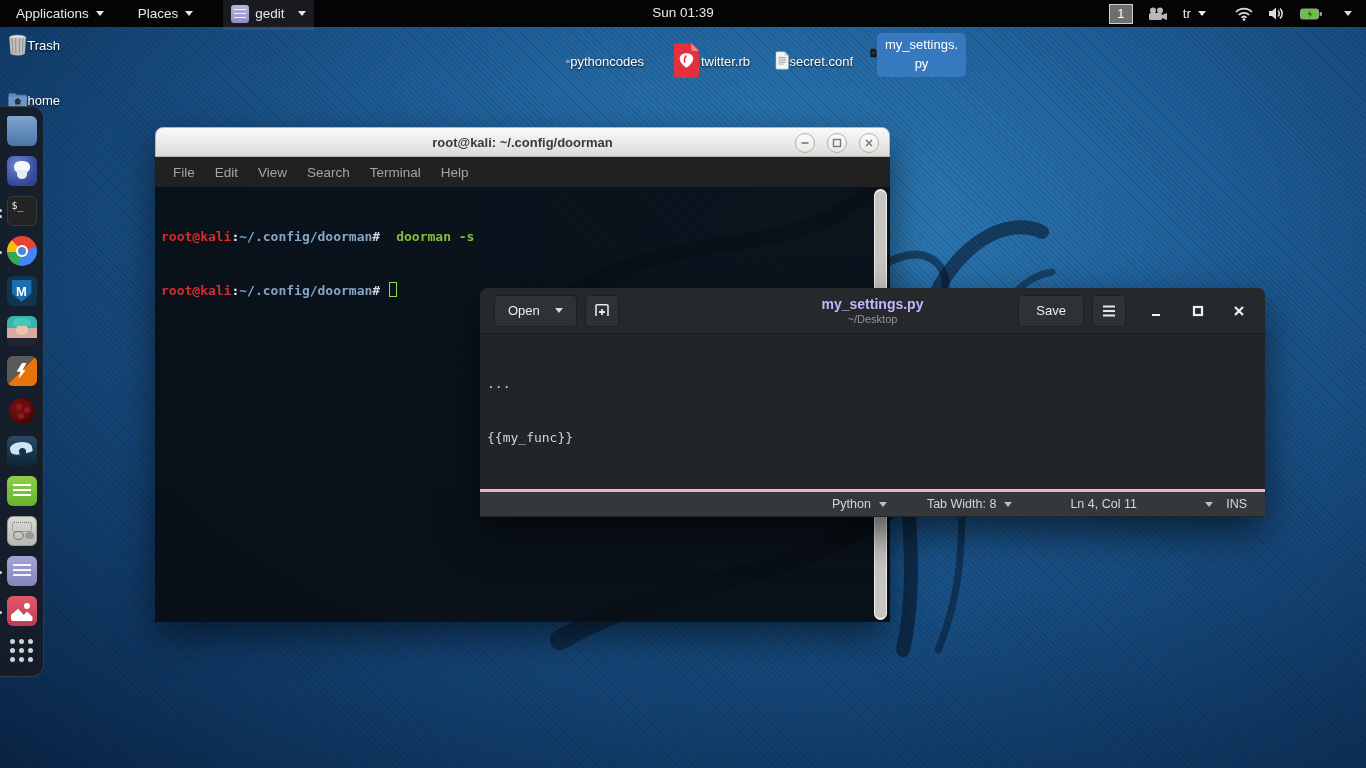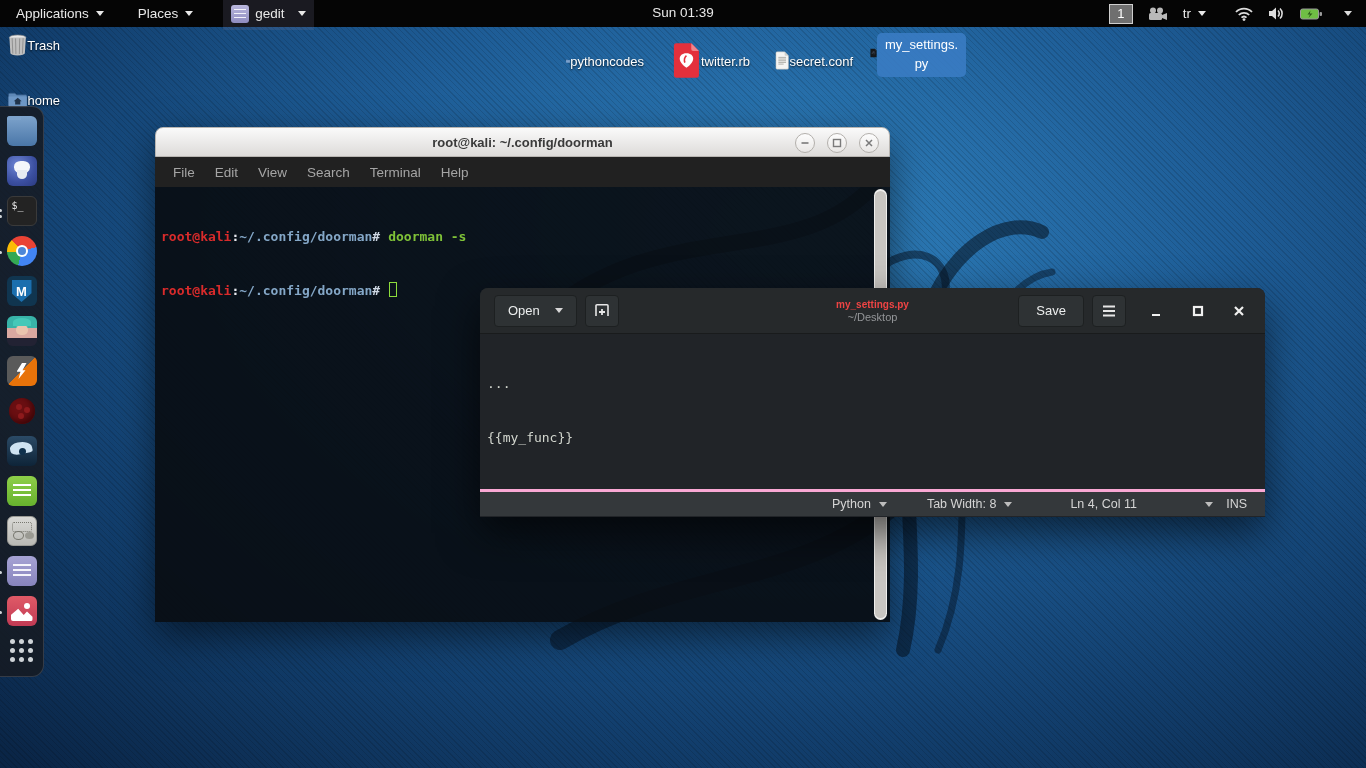--- a/index.html
+++ b/index.html
@@ -105,36 +105,36 @@
     border:1px solid #b3b0ac; display:flex; align-items:center; justify-content:center; cursor:pointer; }
   .term-menubar { height:30px; background:#212121; display:flex; align-items:center; padding-left:8px; }
   .term-menu-item { color:#a5a5a5; font-size:13.5px; padding:0 10px; cursor:pointer; }
   .term-body { position:relative; height:435px; background:rgba(9,13,18,.93); overflow:hidden; }
   .term-text { padding:5px 6px; font-family:"DejaVu Sans Mono",monospace; font-size:13px; font-weight:bold;
     line-height:18px; white-space:pre; }
   .t-user { color:#d92b2b; }
   .t-colon { color:#e8eaf0; }
   .t-path { color:#84a7c7; }
   .t-hash { color:#cfd8e4; }
-  .t-cmd { color:#7fc238; margin-left:8px; }
+  .t-cmd { color:#7fc238; margin-left:16px; }
   .t-cursor { display:inline-block; width:8px; height:15px; border:1px solid #8ddc3c; margin-left:9px; vertical-align:-2px; }
   .term-scrollbar { position:absolute; right:3px; top:2px; bottom:2px; width:13px; background:#efeeec; border-radius:7px; }
   .term-scrollthumb { position:absolute; left:1px; right:1px; top:2px; bottom:2px; background:#c8c5c1; border-radius:6px; }
 
   
   .gedit-win { position:absolute; left:480px; top:288px; width:785px; height:229px; z-index:20;
     border-radius:8px 8px 0 0; box-shadow:0 16px 40px rgba(0,0,0,.6); overflow:hidden; background:#212428; }
   .gedit-header { height:46px; background:#26292b; border-bottom:1px solid #191b1c; position:relative;
     display:flex; align-items:center; padding:0 14px; }
   .g-btn { background:#2e3234; border:1px solid #1d2021; border-radius:4px; color:#eceeee; font-size:13px;
     height:32px; display:flex; align-items:center; justify-content:center; cursor:pointer; }
   .g-open { padding:0 13px; gap:8px; }
   .g-square { width:34px; margin-left:8px; }
   .g-title-wrap { position:absolute; left:0; right:0; text-align:center; pointer-events:none; }
-  .g-title { color:#ef4444; font-size:10px; font-weight:bold; }
+  .g-title { color:#c4b5fd; font-size:14px; font-weight:bold; }
   .g-subtitle { color:#949699; font-size:11px; margin-top:1px; }
   .g-right { margin-left:auto; display:flex; align-items:center; }
   .g-save { padding:0 17px; }
   .g-menu { width:34px; margin-left:8px; }
   .g-winctl { display:flex; align-items:center; gap:25px; margin-left:23px; margin-right:4px; }
   .g-winctl .ctl { cursor:pointer; display:flex; align-items:center; justify-content:center; width:16px; height:16px; }
   .gedit-text { height:155px; background:#212428; padding:5px 7px; font-family:"DejaVu Sans Mono",monospace;
     font-size:13px; line-height:18px; color:#d3d7cf; white-space:pre; }
   .gedit-status { height:27px; background:#34383b; border-top:3px solid #f9a8d4; display:flex; align-items:center;
     color:#d5d5d5; font-size:12.5px; }

